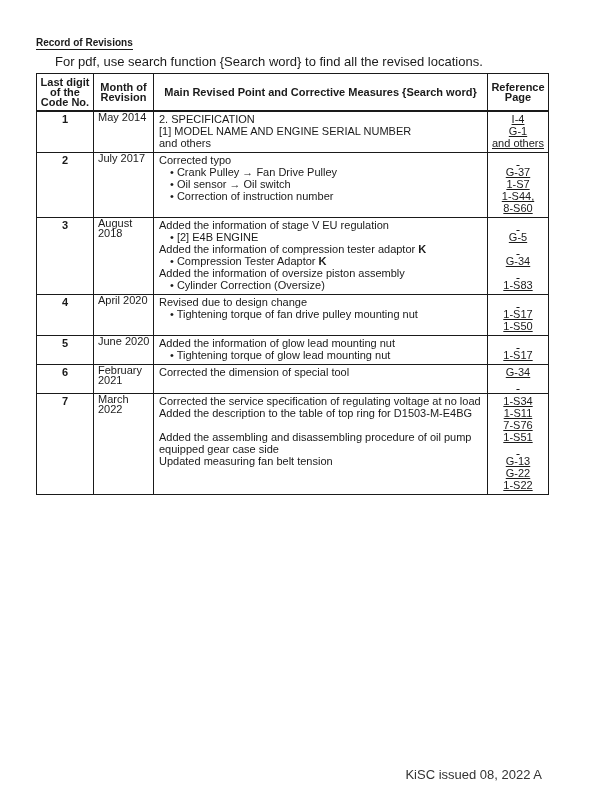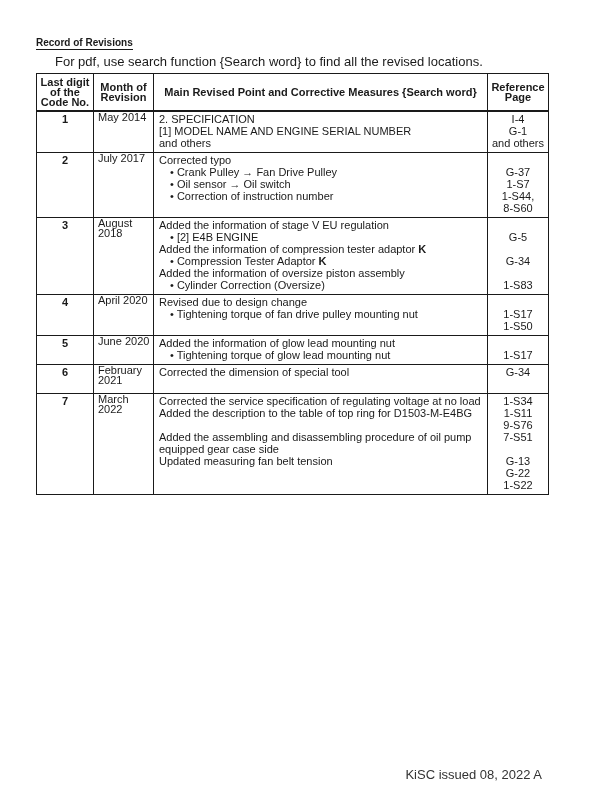--- a/index.html
+++ b/index.html
@@ -54,21 +54,21 @@
     padding: 3px 1px;
   }
   .rev-table td { vertical-align: top; }
   td.cell-code {
     text-align: center;
     font-weight: bold;
     padding: 2px 1px;
   }
   td.cell-month { padding: 0 2px 2px 4px; }
   td.cell-main  { padding: 2px 4px 2px 5px; margin-top: 24px; }
-  td.cell-ref   { text-align: center; padding: 2px 1px; }
+  td.cell-ref   { text-align: center; padding: 2px 1px; text-decoration: underline; }
   .ln { min-height: 12px; }
   .ln.bullet { padding-left: 11px; }
   .footer-note {
     position: absolute;
     right: 25px;
     top: 767px;
     font-size: 13px;
     color: #333333;
   }
 </style>
@@ -198,22 +198,22 @@
             <div class="ln">&nbsp;</div>
             <div class="ln">Added the assembling and disassembling procedure of oil pump</div>
             <div class="ln">equipped gear case side</div>
             <div class="ln">Updated measuring fan belt tension</div>
             <div class="ln">&nbsp;</div>
             <div class="ln">&nbsp;</div>
           </td>
           <td class="cell-ref">
             <div class="ln">1-S34</div>
             <div class="ln">1-S11</div>
-            <div class="ln">9-S76</div>
-            <div class="ln">7-S51</div>
+            <div class="ln">7-S76</div>
+            <div class="ln">1-S51</div>
             <div class="ln">&nbsp;</div>
             <div class="ln">G-13</div>
             <div class="ln">G-22</div>
             <div class="ln">1-S22</div>
           </td>
         </tr>
       </tbody>
   </table>
 
   <div class="footer-note">KiSC issued 08, 2022 A</div>

